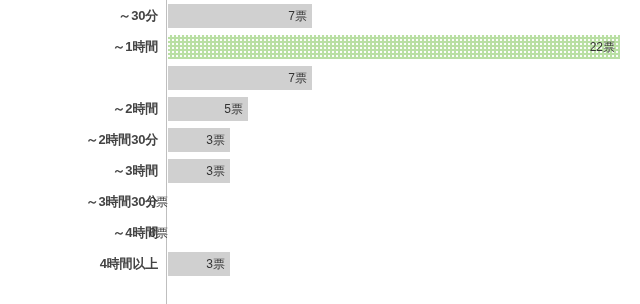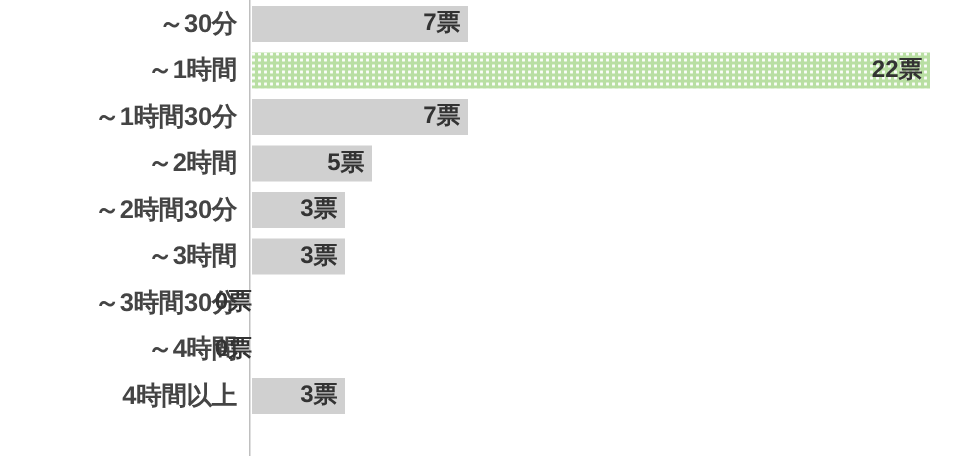--- a/index.html
+++ b/index.html
@@ -45,21 +45,21 @@
   }
 
   .cat-label {
     position: absolute;
     left: 0;
     top: 0;
     width: 158px;
     height: 24px;
     line-height: 24px;
     text-align: right;
-    font-size: 17px;
+    font-size: 13px;
     font-weight: bold;
     color: #444444;
     white-space: nowrap;
     letter-spacing: -0.2px;
   }
 
   .bar-area {
     position: absolute;
     left: 168px;
     top: 0;
@@ -86,22 +86,22 @@
       radial-gradient(circle at 1px 1px, rgba(255,255,255,0.95) 0.9px, rgba(255,255,255,0) 1.2px);
     background-size: 4px 4px;
     background-position: 0 0;
   }
 
   .bar.empty {
     background: transparent;
   }
 
   .bar-value {
-    font-size: 16px;
-    font-weight: bold;
+    font-size: 12px;
+    font-weight: normal;
     color: #333333;
     padding-right: 5px;
     white-space: nowrap;
     line-height: 24px;
   }
 
   .bar.empty .bar-value {
     padding-right: 0;
     padding-left: 20px;
   }
@@ -124,21 +124,20 @@
       </div>
       <div class="row">
         <div class="cat-label">～1時間</div>
         <div class="bar-area">
           <div class="bar highlight" style="width: 452px; justify-content: flex-end;">
             <span class="bar-value">22票</span>
           </div>
         </div>
       </div>
       <div class="row">
-        <div class="cat-label">～1時間30分</div>
         <div class="bar-area">
           <div class="bar gray" style="width: 144px;">
             <span class="bar-value">7票</span>
           </div>
         </div>
       </div>
       <div class="row">
         <div class="cat-label">～2時間</div>
         <div class="bar-area">
           <div class="bar gray" style="width: 80px;">

